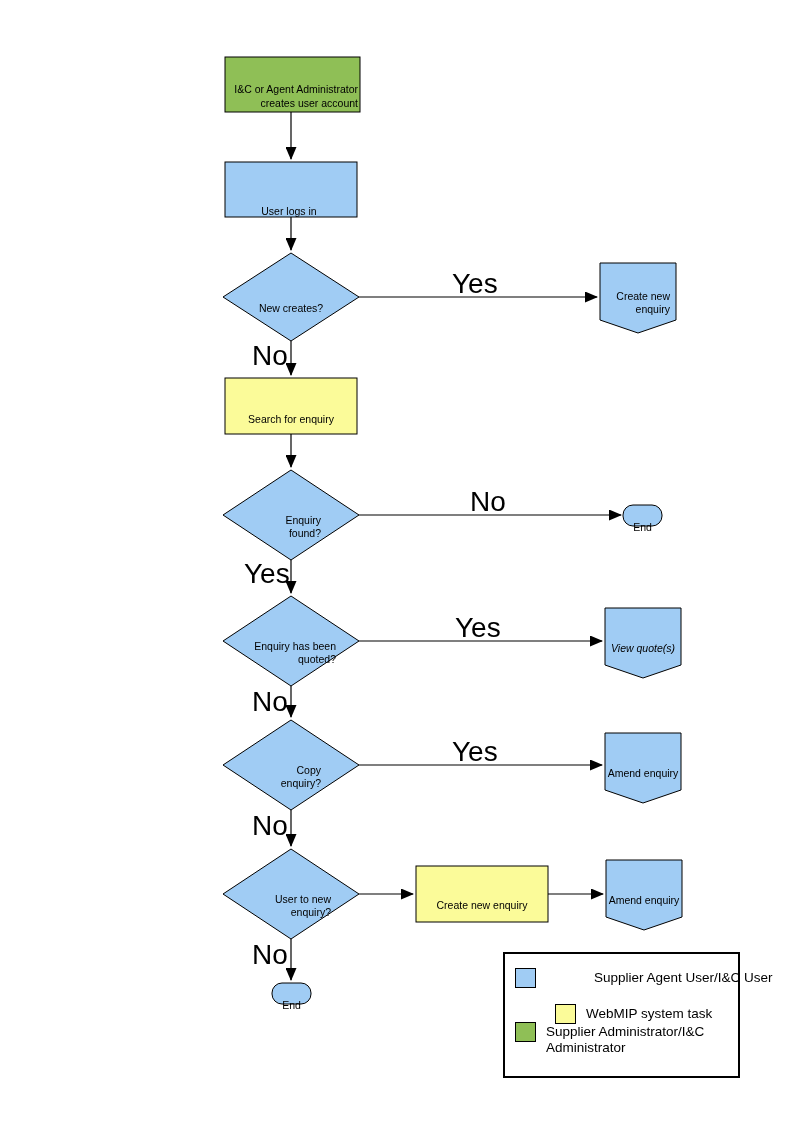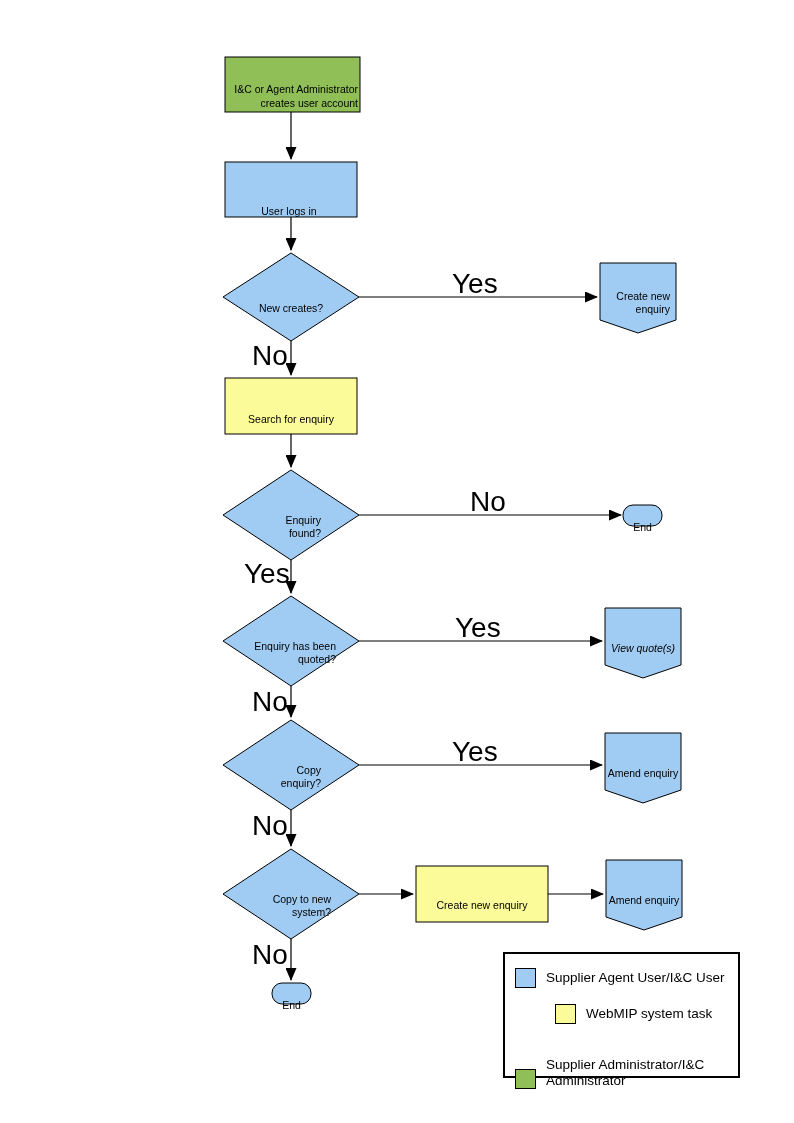--- a/index.html
+++ b/index.html
@@ -141,38 +141,38 @@
   <div class="edge-label" style="left:252px; top:688px;">No</div>
 
   <div class="node-label" style="left:261px; top:720px; width:60px; height:90px;">Copy enquiry?</div>
 
   <div class="edge-label" style="left:452px; top:738px;">Yes</div>
 
   <div class="node-label" style="left:605px; top:733px; width:76px; height:57px;">Amend enquiry</div>
 
   <div class="edge-label" style="left:252px; top:812px;">No</div>
 
-  <div class="node-label" style="left:251px; top:849px; width:80px; height:90px;">Copy to new system?</div>
+  <div class="node-label" style="left:251px; top:849px; width:80px; height:90px;">User to new enquiry?</div>
 
   <div class="node-label" style="left:416px; top:866px; width:132px; height:56px;">Create new enquiry</div>
 
   <div class="node-label" style="left:606px; top:860px; width:76px; height:57px;">Amend enquiry</div>
 
   <div class="edge-label" style="left:252px; top:941px;">No</div>
 
   <div class="node-label" style="left:272px; top:983px; width:39px; height:21px;">End</div>
 
   <div class="legend">
-    <div class="legend-item" style="top:14px;">
+    <div class="legend-item" style="top:14px;gap:48px;">
       <div class="legend-swatch" style="background-color: rgb(160, 204, 244);"></div>
       <div class="legend-text">Supplier Agent User/I&amp;C User</div>
     </div>
     <div class="legend-item" style="top:50px;margin-left:40px;">
       <div class="legend-swatch" style="background-color: rgb(251, 251, 153);"></div>
       <div class="legend-text">WebMIP system task</div>
     </div>
-    <div class="legend-item" style="top:101px;align-items:flex-end;">
+    <div class="legend-item" style="top:68px;">
       <div class="legend-swatch" style="background-color: rgb(143, 191, 86);"></div>
       <div class="legend-text">Supplier Administrator/I&amp;C Administrator</div>
     </div>
   </div>
 
 </div>
 
 </body></html>

